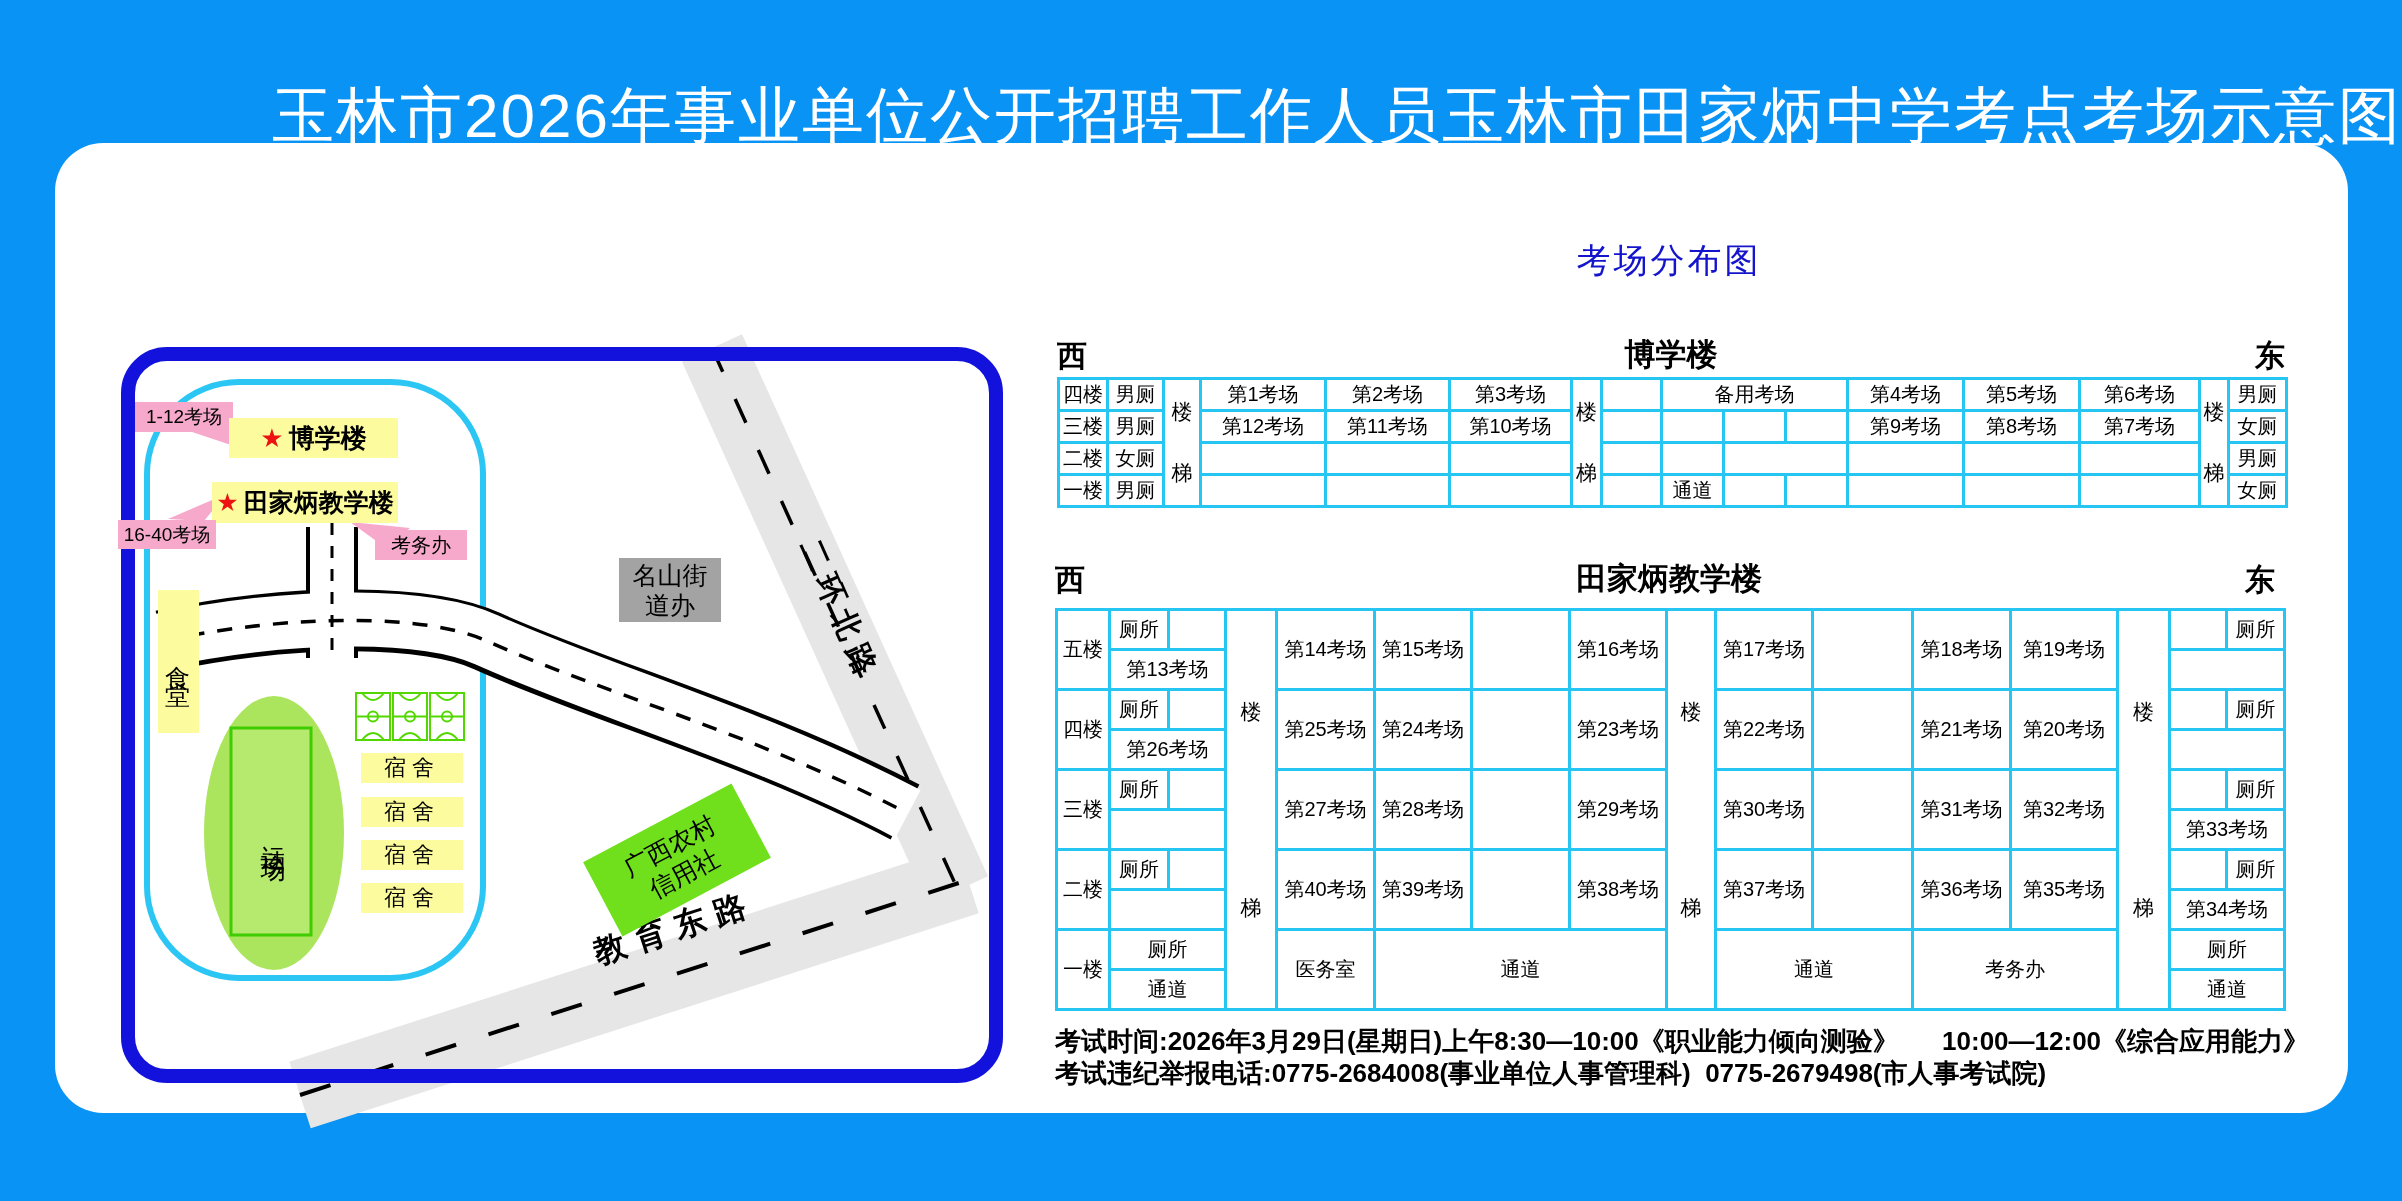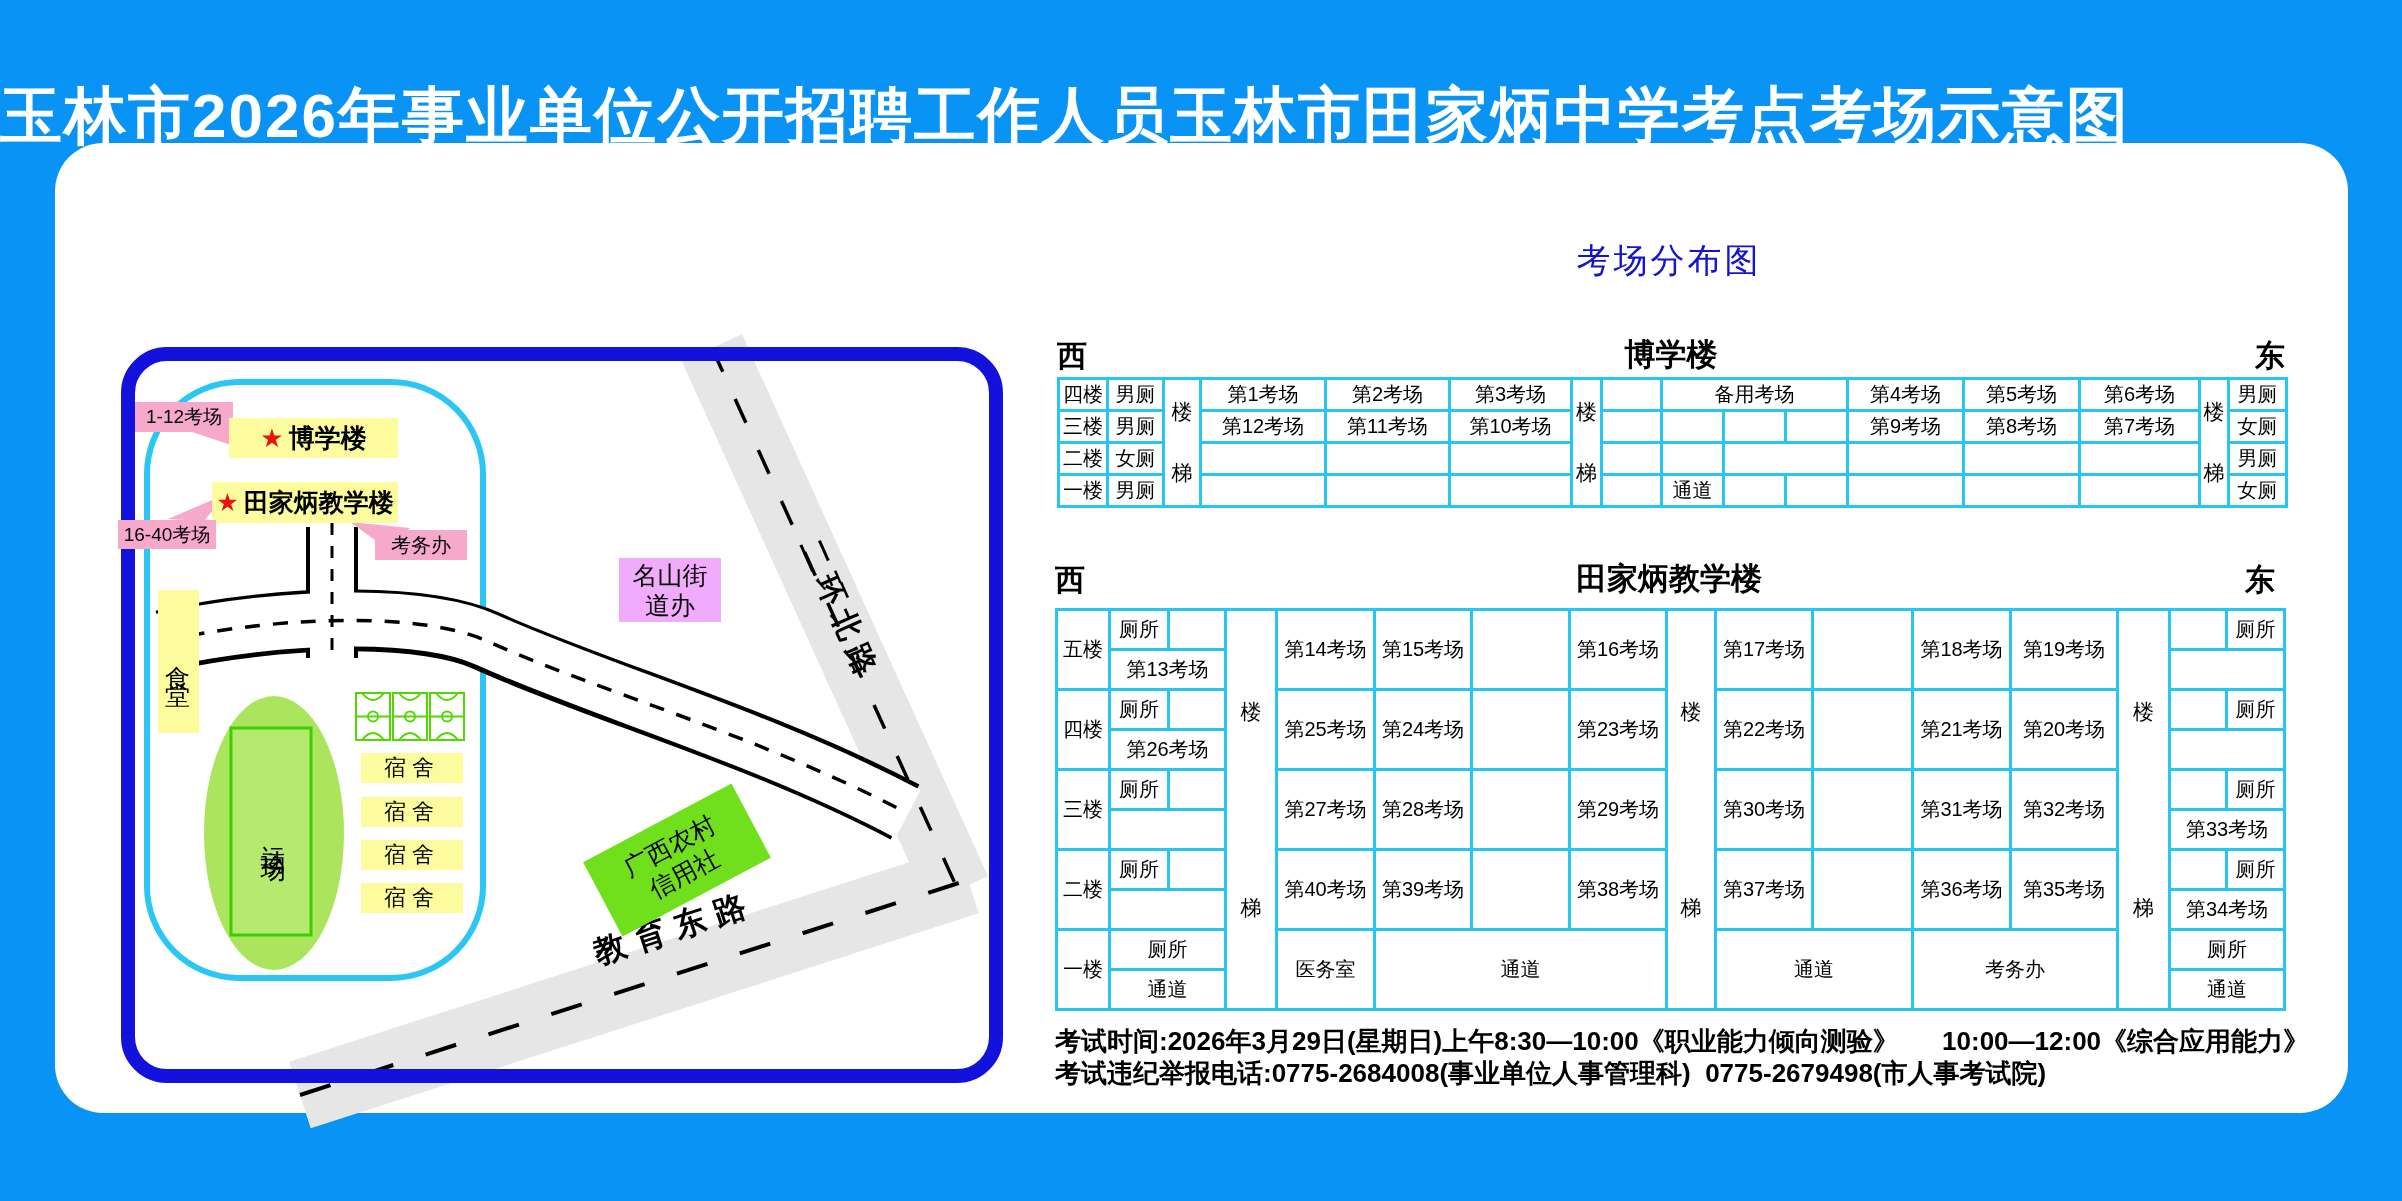--- a/index.html
+++ b/index.html
@@ -1,31 +1,31 @@
 <!DOCTYPE html>
 <html><head>
 <meta charset="utf-8">
 <style>
   html,body{margin:0;padding:0;}
   body{width:2402px;height:1201px;position:relative;background:#0893F5;
        font-family:"Liberation Sans","DejaVu Sans",sans-serif;overflow:hidden;}
   .abs{position:absolute;}
-  #main-title{top:74px;left:0;width:2402px;text-align:left;color:#FFFFFF;
-              font-size:62px;font-weight:bold;letter-spacing:2px;}
+  #main-title{top:74px;left:0;width:2402px;text-align:right;color:#FFFFFF;
+              font-size:62px;font-weight:normal;letter-spacing:2px;}
   #panel{left:55px;top:143px;width:2293px;height:970px;background:#FFFFFF;border-radius:48px;}
   #map-header{left:125px;top:234px;width:840px;text-align:center;color:#1A1AC8;
               font-size:32px;font-weight:bold;line-height:1.3;}
   #map-border{left:121px;top:347px;width:854px;height:708px;border:14px solid #1212DC;
               border-radius:46px;background:transparent;}
   svg{position:absolute;left:0;top:0;pointer-events:none;}
   .ylabel{background:#FCFC9E;color:#000;display:flex;align-items:center;justify-content:center;}
   .plabel{background:#F7A9CC;color:#000;display:flex;align-items:center;justify-content:center;}
   .star{color:#EE1111;margin-right:5px;}
   .vtext{writing-mode:vertical-rl;text-orientation:upright;display:flex;align-items:center;justify-content:center;}
-  #mingshan{left:619px;top:558px;width:102px;height:64px;background:#f0abfc;color:#000;
+  #mingshan{left:619px;top:558px;width:102px;height:64px;background:#a3a3a3;color:#000;
             font-size:25px;line-height:1.2;display:flex;align-items:center;justify-content:center;text-align:center;}
   #bank{left:593px;top:818px;width:168px;height:84px;background:#70DF1C;color:#000;font-size:25px;
         line-height:1.25;display:flex;align-items:center;justify-content:center;text-align:center;
         transform:rotate(-28deg);}
   #dist-title{left:1055px;top:238px;width:1228px;text-align:center;color:#1414CC;
               font-size:34px;font-weight:normal;letter-spacing:3px;}
   .tbl-head{font-size:30px;font-weight:bold;color:#000;}
   table{border-collapse:collapse;table-layout:fixed;position:absolute;background:transparent;}
   td{border:3px solid #27C6F2;text-align:center;vertical-align:middle;
      font-size:20px;color:#000;padding:0;overflow:hidden;}

